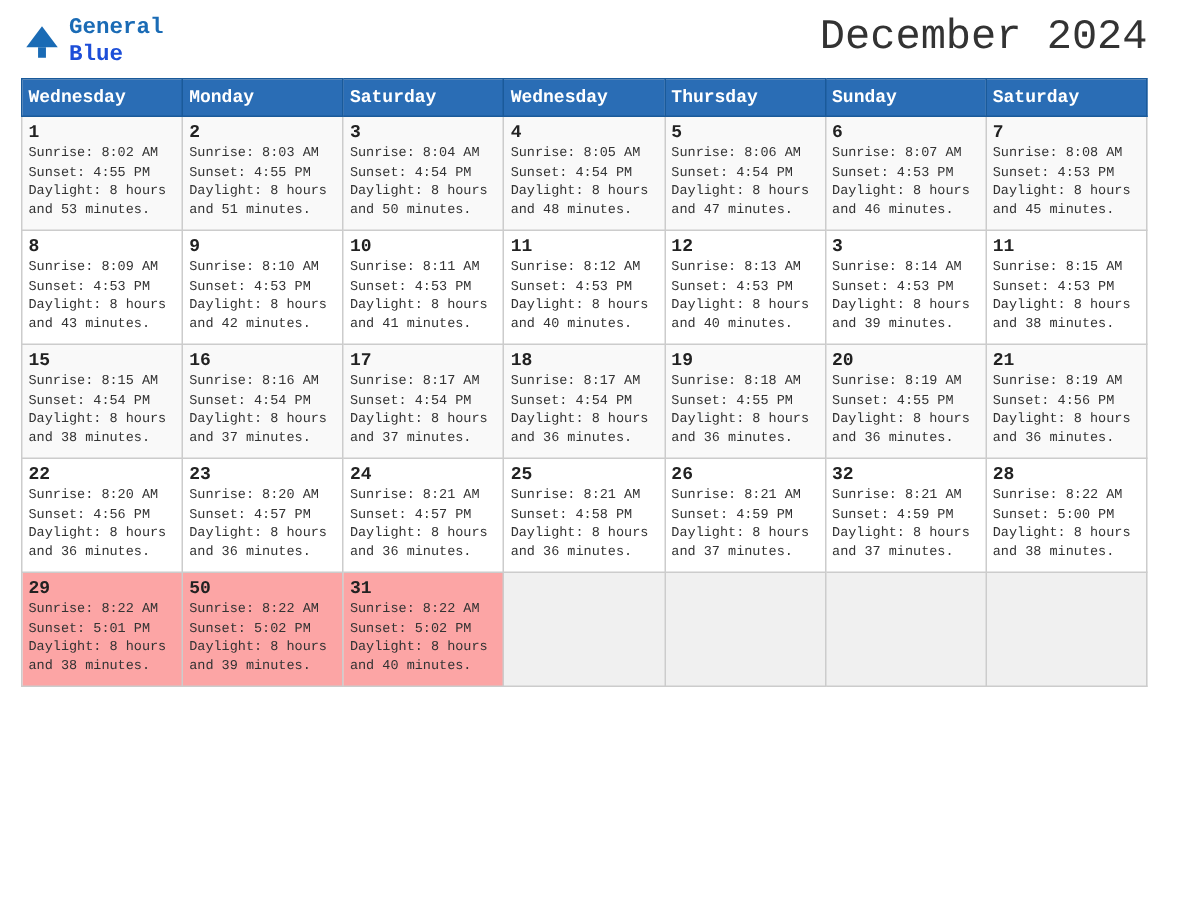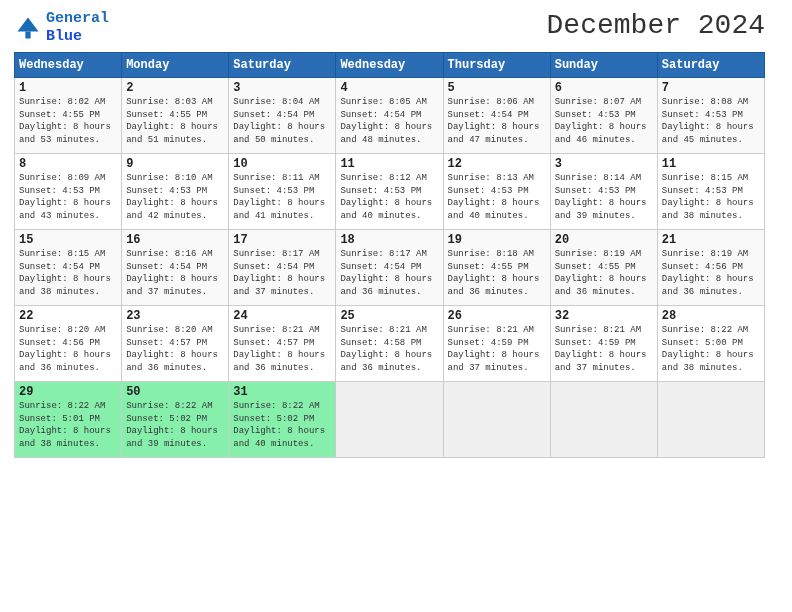--- a/index.html
+++ b/index.html
@@ -71,21 +71,21 @@
       padding: 3px 4px;
       font-size: 9.5px;
       color: #333;
       height: 76px;
       background: #fff;
     }
     tbody tr:nth-child(odd) td {
       background: #f9f9f9;
     }
     tbody tr:last-child td {
-      background: #86efac;
+      background: #fca5a5;
     }
     .day-num {
       font-size: 12px;
       font-weight: bold;
       color: #222;
       display: block;
       margin-bottom: 1px;
     }
     .day-info {
       font-size: 9px;

